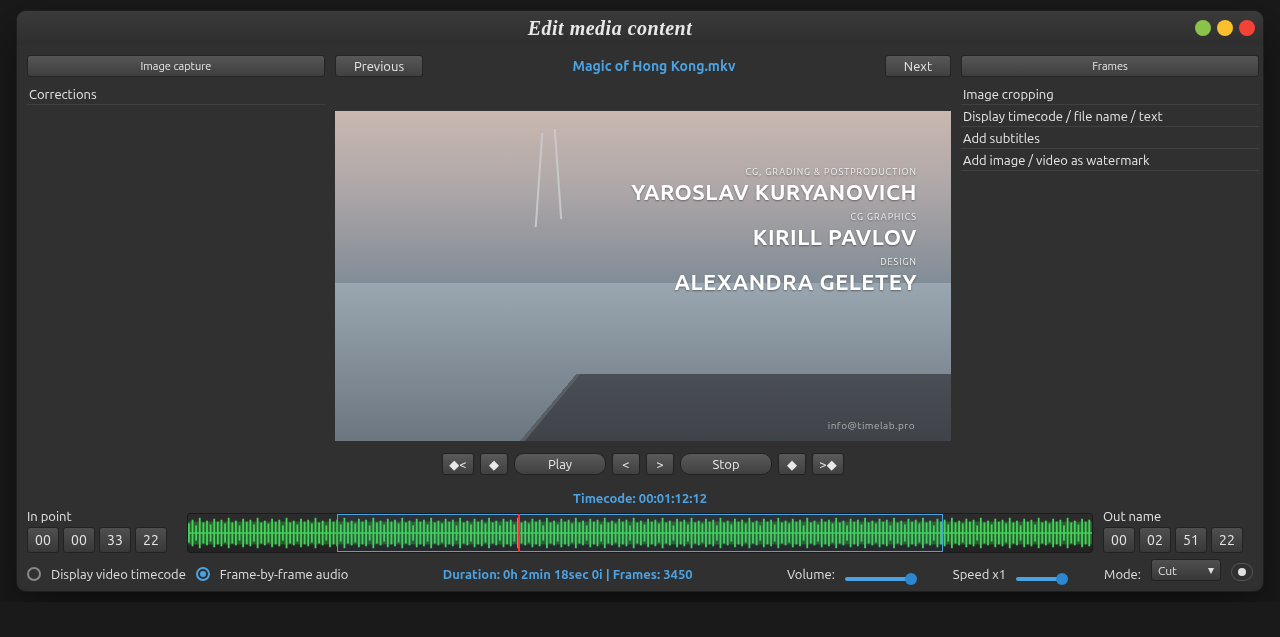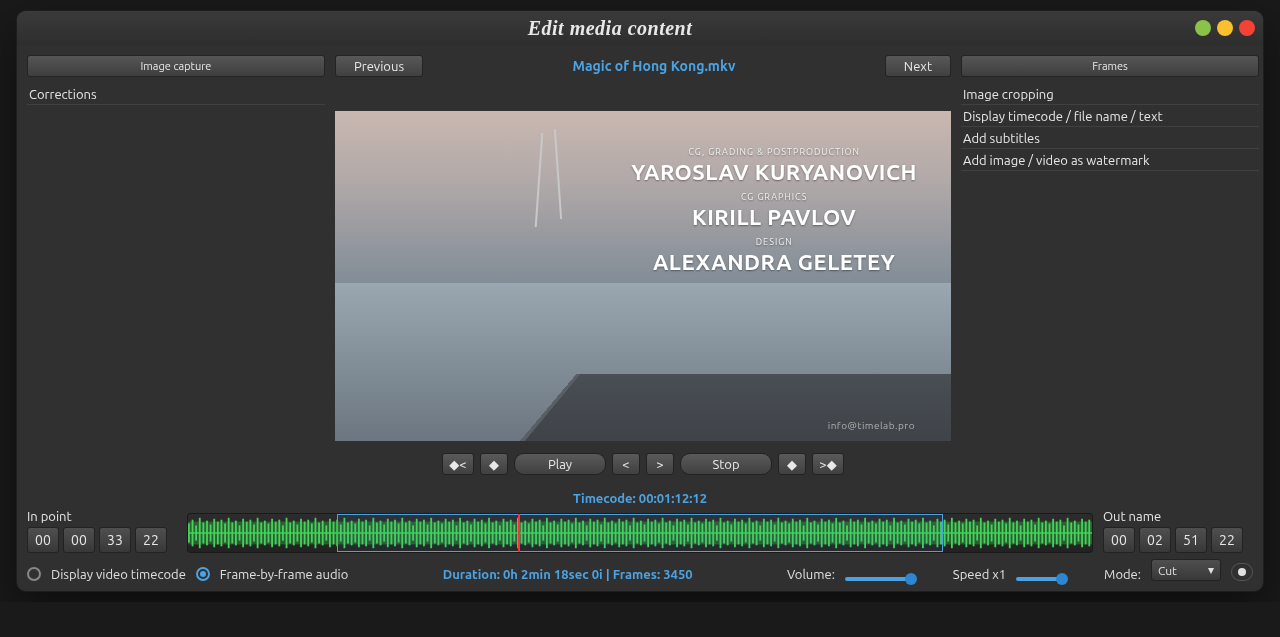--- a/index.html
+++ b/index.html
@@ -106,21 +106,21 @@
   .road { position:absolute; width:180%; height:420px; left:-10%; top:30px; perspective:620px; }
   .road-inner {
     position:absolute; left:50%; top:0; width:760px; height:640px; transform:translateX(-50%) rotateX(66deg) translateZ(-60px);
     background:linear-gradient(#4a4f55,#26292d);
     border-left:6px solid #5a5f66; border-right:6px solid #5a5f66;
   }
   .pylon { position:absolute; width:2px; background:#c8c8c8; }
   .pylon.l { left:33%; top:22px; height:94px; transform:skewX(-4deg);}
   .pylon.r { left:36%; top:18px; height:90px; transform:skewX(4deg);}
   .credits {
-    position:absolute; right:34px; top:28px; color:#fff; text-align:center;
+    position:absolute; right:34px; top:48px; color:#fff; text-align:right;
     font-family: "Arial Narrow", "Liberation Sans Narrow", sans-serif;
     text-shadow:0 1px 2px rgba(0,0,0,0.4);
   }
   .credits .sub { font-size:9px; letter-spacing:1px; margin-top:8px; color:#f2f2f2;}
   .credits .main { font-size:22px; font-weight:700; letter-spacing:0.5px; margin-top:2px;}
   .waterm { position:absolute; right:36px; bottom:10px; font-size:10px; color:#b0b0b0; letter-spacing:0.5px;}
 
   .play-controls { display:flex; gap:6px; margin-top:12px; }
   .pc-btn {
     height:22px;

